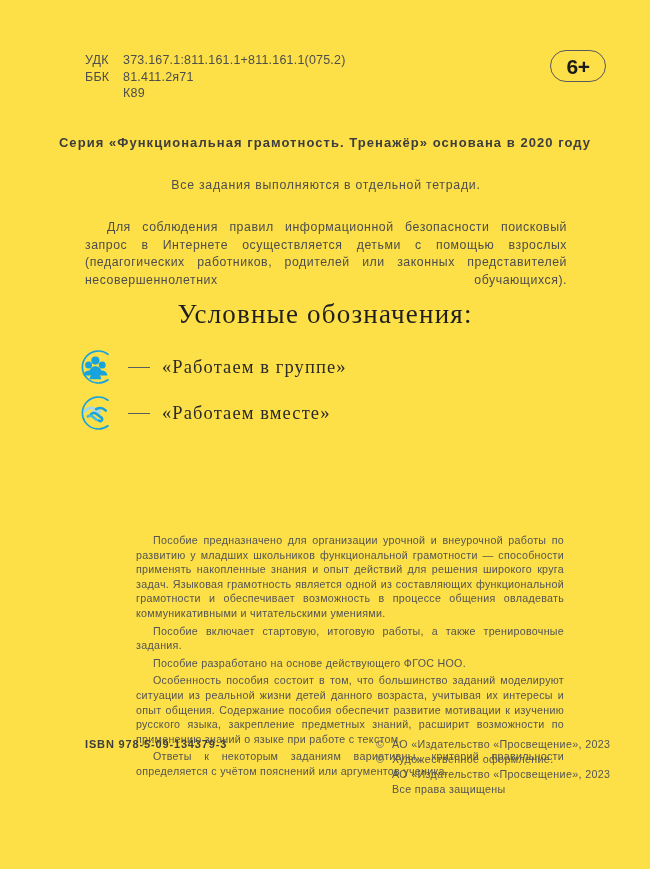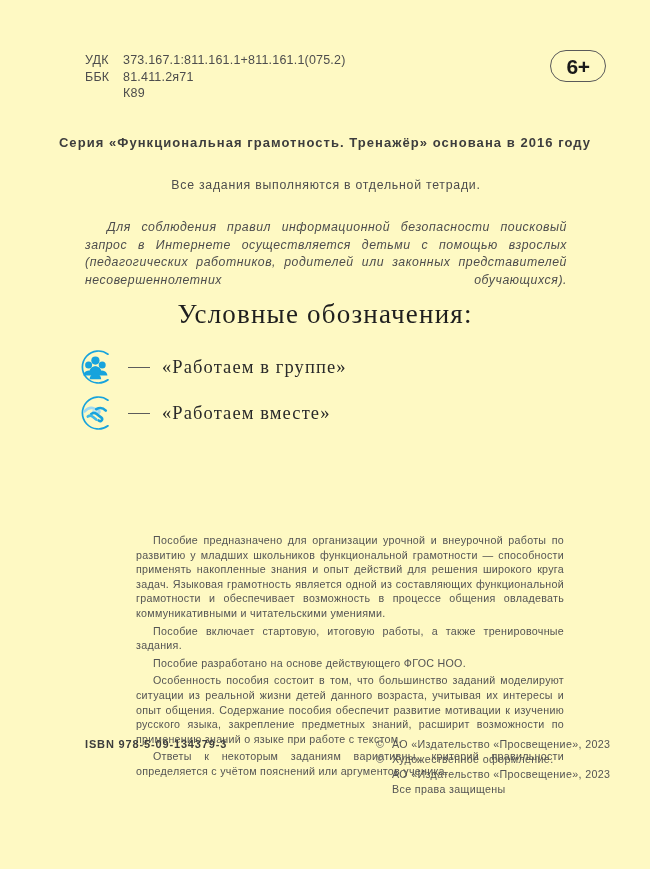--- a/index.html
+++ b/index.html
@@ -5,21 +5,21 @@
 <style>
   html, body {
     margin: 0;
     padding: 0;
     background: #ffffff;
   }
   .page {
     position: relative;
     width: 650px;
     height: 869px;
-    background: #fef9c3;
+    background: #fde047;
     overflow: hidden;
     font-family: "Liberation Sans", sans-serif;
     color: #4a4a4a;
     -webkit-font-smoothing: antialiased;
   }
 
   
   .codes {
     position: absolute;
     left: 85px;
@@ -90,21 +90,20 @@
     left: 85px;
     width: 482px;
     top: 219px;
     font-size: 12.3px;
     line-height: 17.5px;
     letter-spacing: 0.55px;
     text-align: justify;
     text-indent: 22px;
     color: #4d4d4d;
     hyphens: none;
-    font-style: italic;
   }
   .note-block::after {
     content: "";
     display: inline-block;
     width: 100%;
   }
 
   
   .legend-heading {
     position: absolute;
@@ -222,21 +221,21 @@
     </span>
     <span class="crow crow-indent">
       <span class="clabel"></span><span class="cval">К89</span>
     </span>
   </div>
 
   <div class="age-badge">
     <span>6+</span>
   </div>
 
-  <div class="series-line">Серия «Функциональная грамотность. Тренажёр» основана в 2016 году</div>
+  <div class="series-line">Серия «Функциональная грамотность. Тренажёр» основана в 2020 году</div>
 
   <div class="note-center">Все задания выполняются в отдельной тетради.</div>
 
   <div class="note-block">Для соблюдения правил информационной безопасности поисковый запрос в Интернете осуществляется детьми с помощью взрослых (педагогических работников, родителей или законных представителей несовершеннолетних обучающихся).</div>
 
   <div class="legend-heading">Условные обозначения:</div>
 
   <div class="legend-list">
 
 

